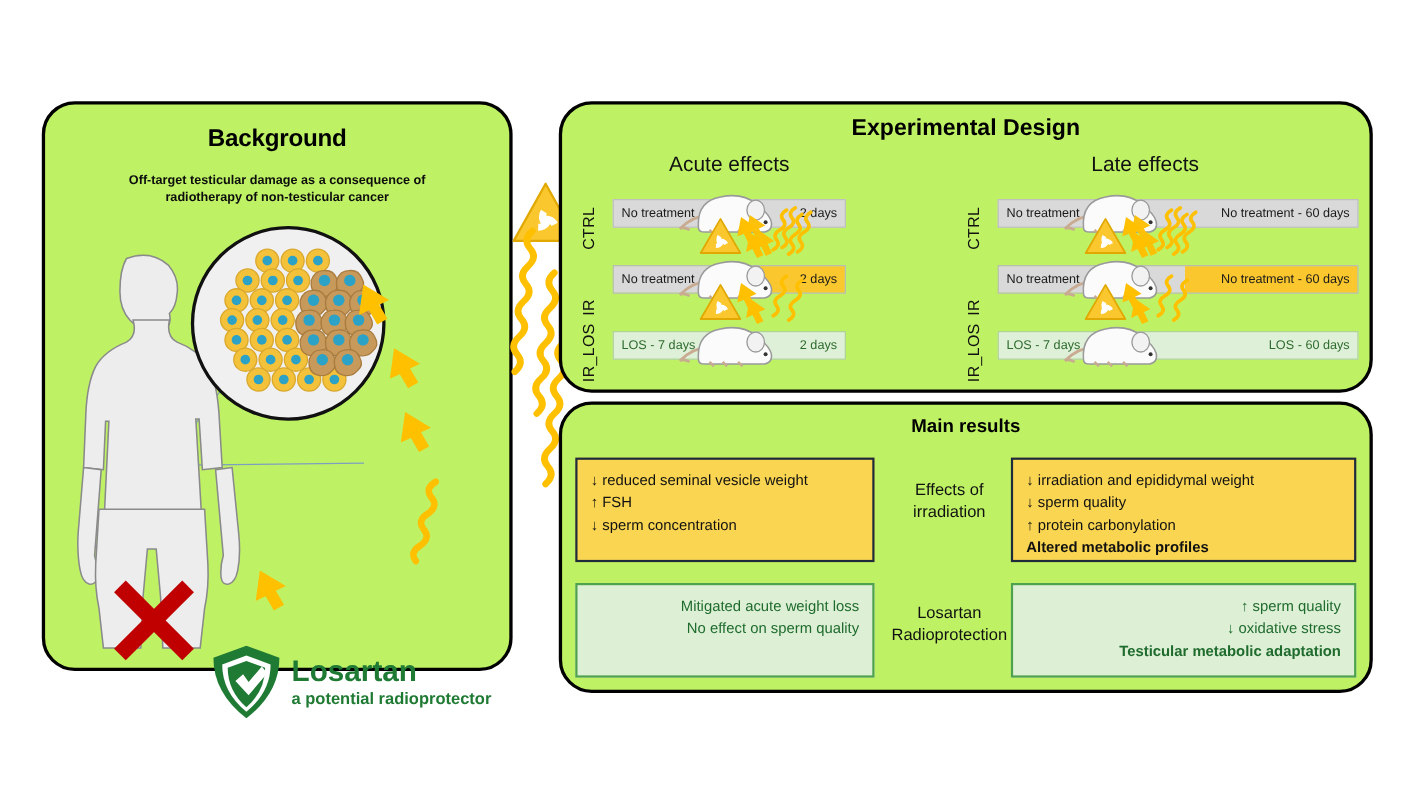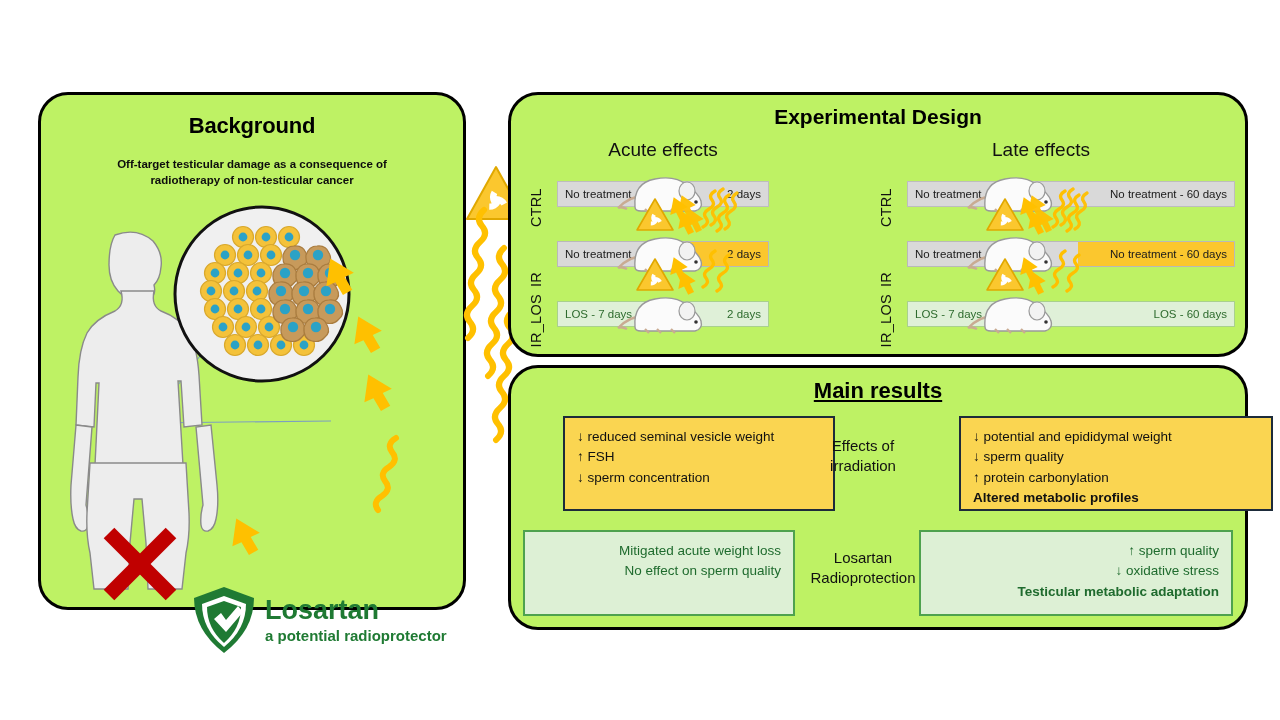--- a/index.html
+++ b/index.html
@@ -80,29 +80,29 @@
   .tl-bar.green { background: #dff0d8; border-color: #a9d08e; }
   .tl-bar.split-grey-yellow { background: linear-gradient(to right,#d9d9d9 0%,#d9d9d9 52%,#fbc72e 52%,#fbc72e 100%); }
   .tl-seg { font-size: 11.5px; color: #1a1a1a; padding: 0 7px; white-space: nowrap; }
   .tl-seg.green-txt { color: #2e6b2e; }
   .mouse { position: absolute; top: -8px; width: 96px; height: 58px; }
   .radtri-sm { position: absolute; width: 40px; height: 36px; }
   .rays-sm { position: absolute; width: 70px; height: 52px; }
 
   
   #panel-results { left: 508px; top: 365px; width: 740px; height: 265px; }
-  #results-title { top: 10px; font-size: 22px; text-decoration: underline; }
+  #results-title { top: 10px; font-size: 17px; }
 
   .resbox {
     position: absolute;
     padding: 9px 12px;
     font-size: 13.5px;
     line-height: 1.5;
   }
-  .resbox.yellow { background: #fad551; border: 2px solid #1d2b3a; color: #111; margin-left: 40px; }
+  .resbox.yellow { background: #fad551; border: 2px solid #1d2b3a; color: #111; }
   .resbox.green  { background: #ddf0d5; border: 2px solid #4ea24e; color: #1f6b2e; text-align: right; }
   .resbox .bold  { font-weight: bold; }
   .center-label {
     position: absolute; text-align: center; font-size: 15px; color: #111;
     line-height: 1.35;
   }
 </style>
 </head>
 <body>
 
@@ -525,21 +525,21 @@
 
     <div class="resbox yellow" id="res-ir-acute" style="left:12px; top:48px; width:272px; height:95px;">
         <div>↓ reduced seminal vesicle weight</div>
         <div>↑ FSH</div>
         <div>↓ sperm concentration</div>
       </div>
 
     <div class="center-label" id="lbl-irradiation" style="left:292px; top:68px; width:120px;">Effects of irradiation</div>
 
     <div class="resbox yellow" id="res-ir-late" style="left:408px; top:48px; width:314px; height:95px;">
-        <div>↓ potential and epididymal weight</div>
+        <div>↓ irradiation and epididymal weight</div>
         <div>↓ sperm quality</div>
         <div>↑ protein carbonylation</div>
         <div class="bold">Altered metabolic profiles</div>
       </div>
 
     <div class="resbox green" id="res-los-acute" style="left:12px; top:162px; width:272px; height:86px;">
         <div>Mitigated acute weight loss</div>
         <div>No effect on sperm quality</div>
       </div>
 

